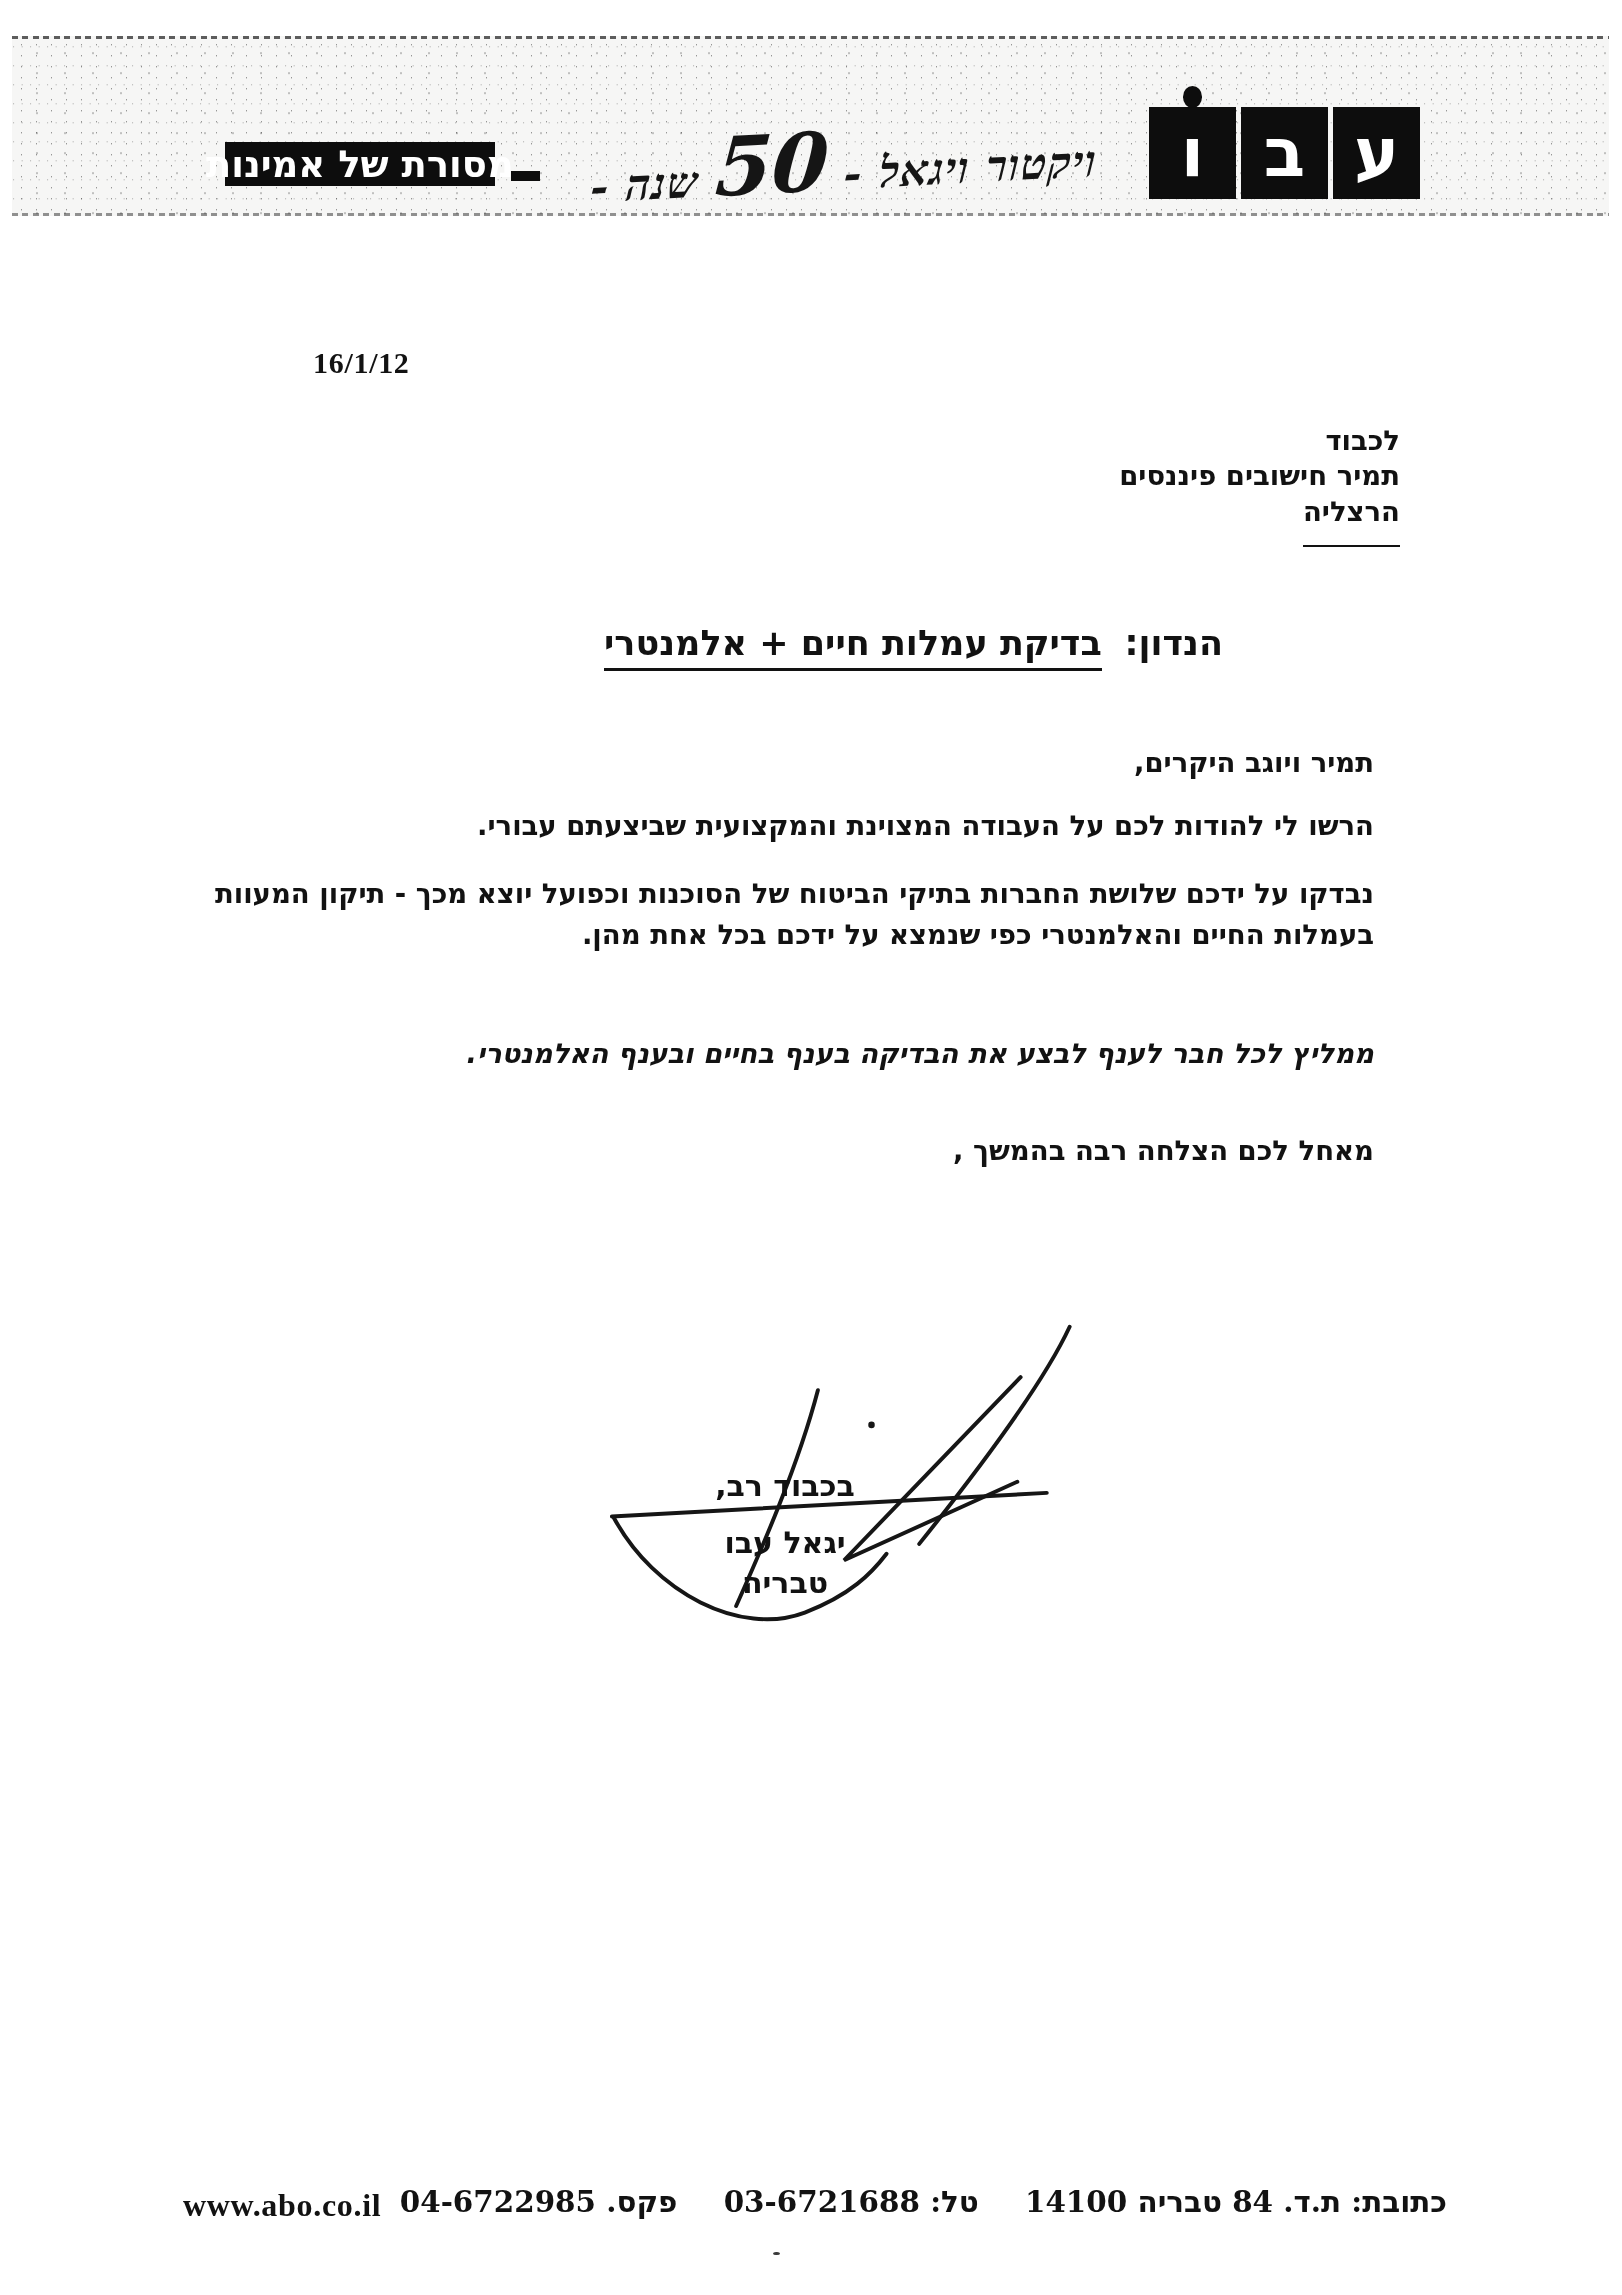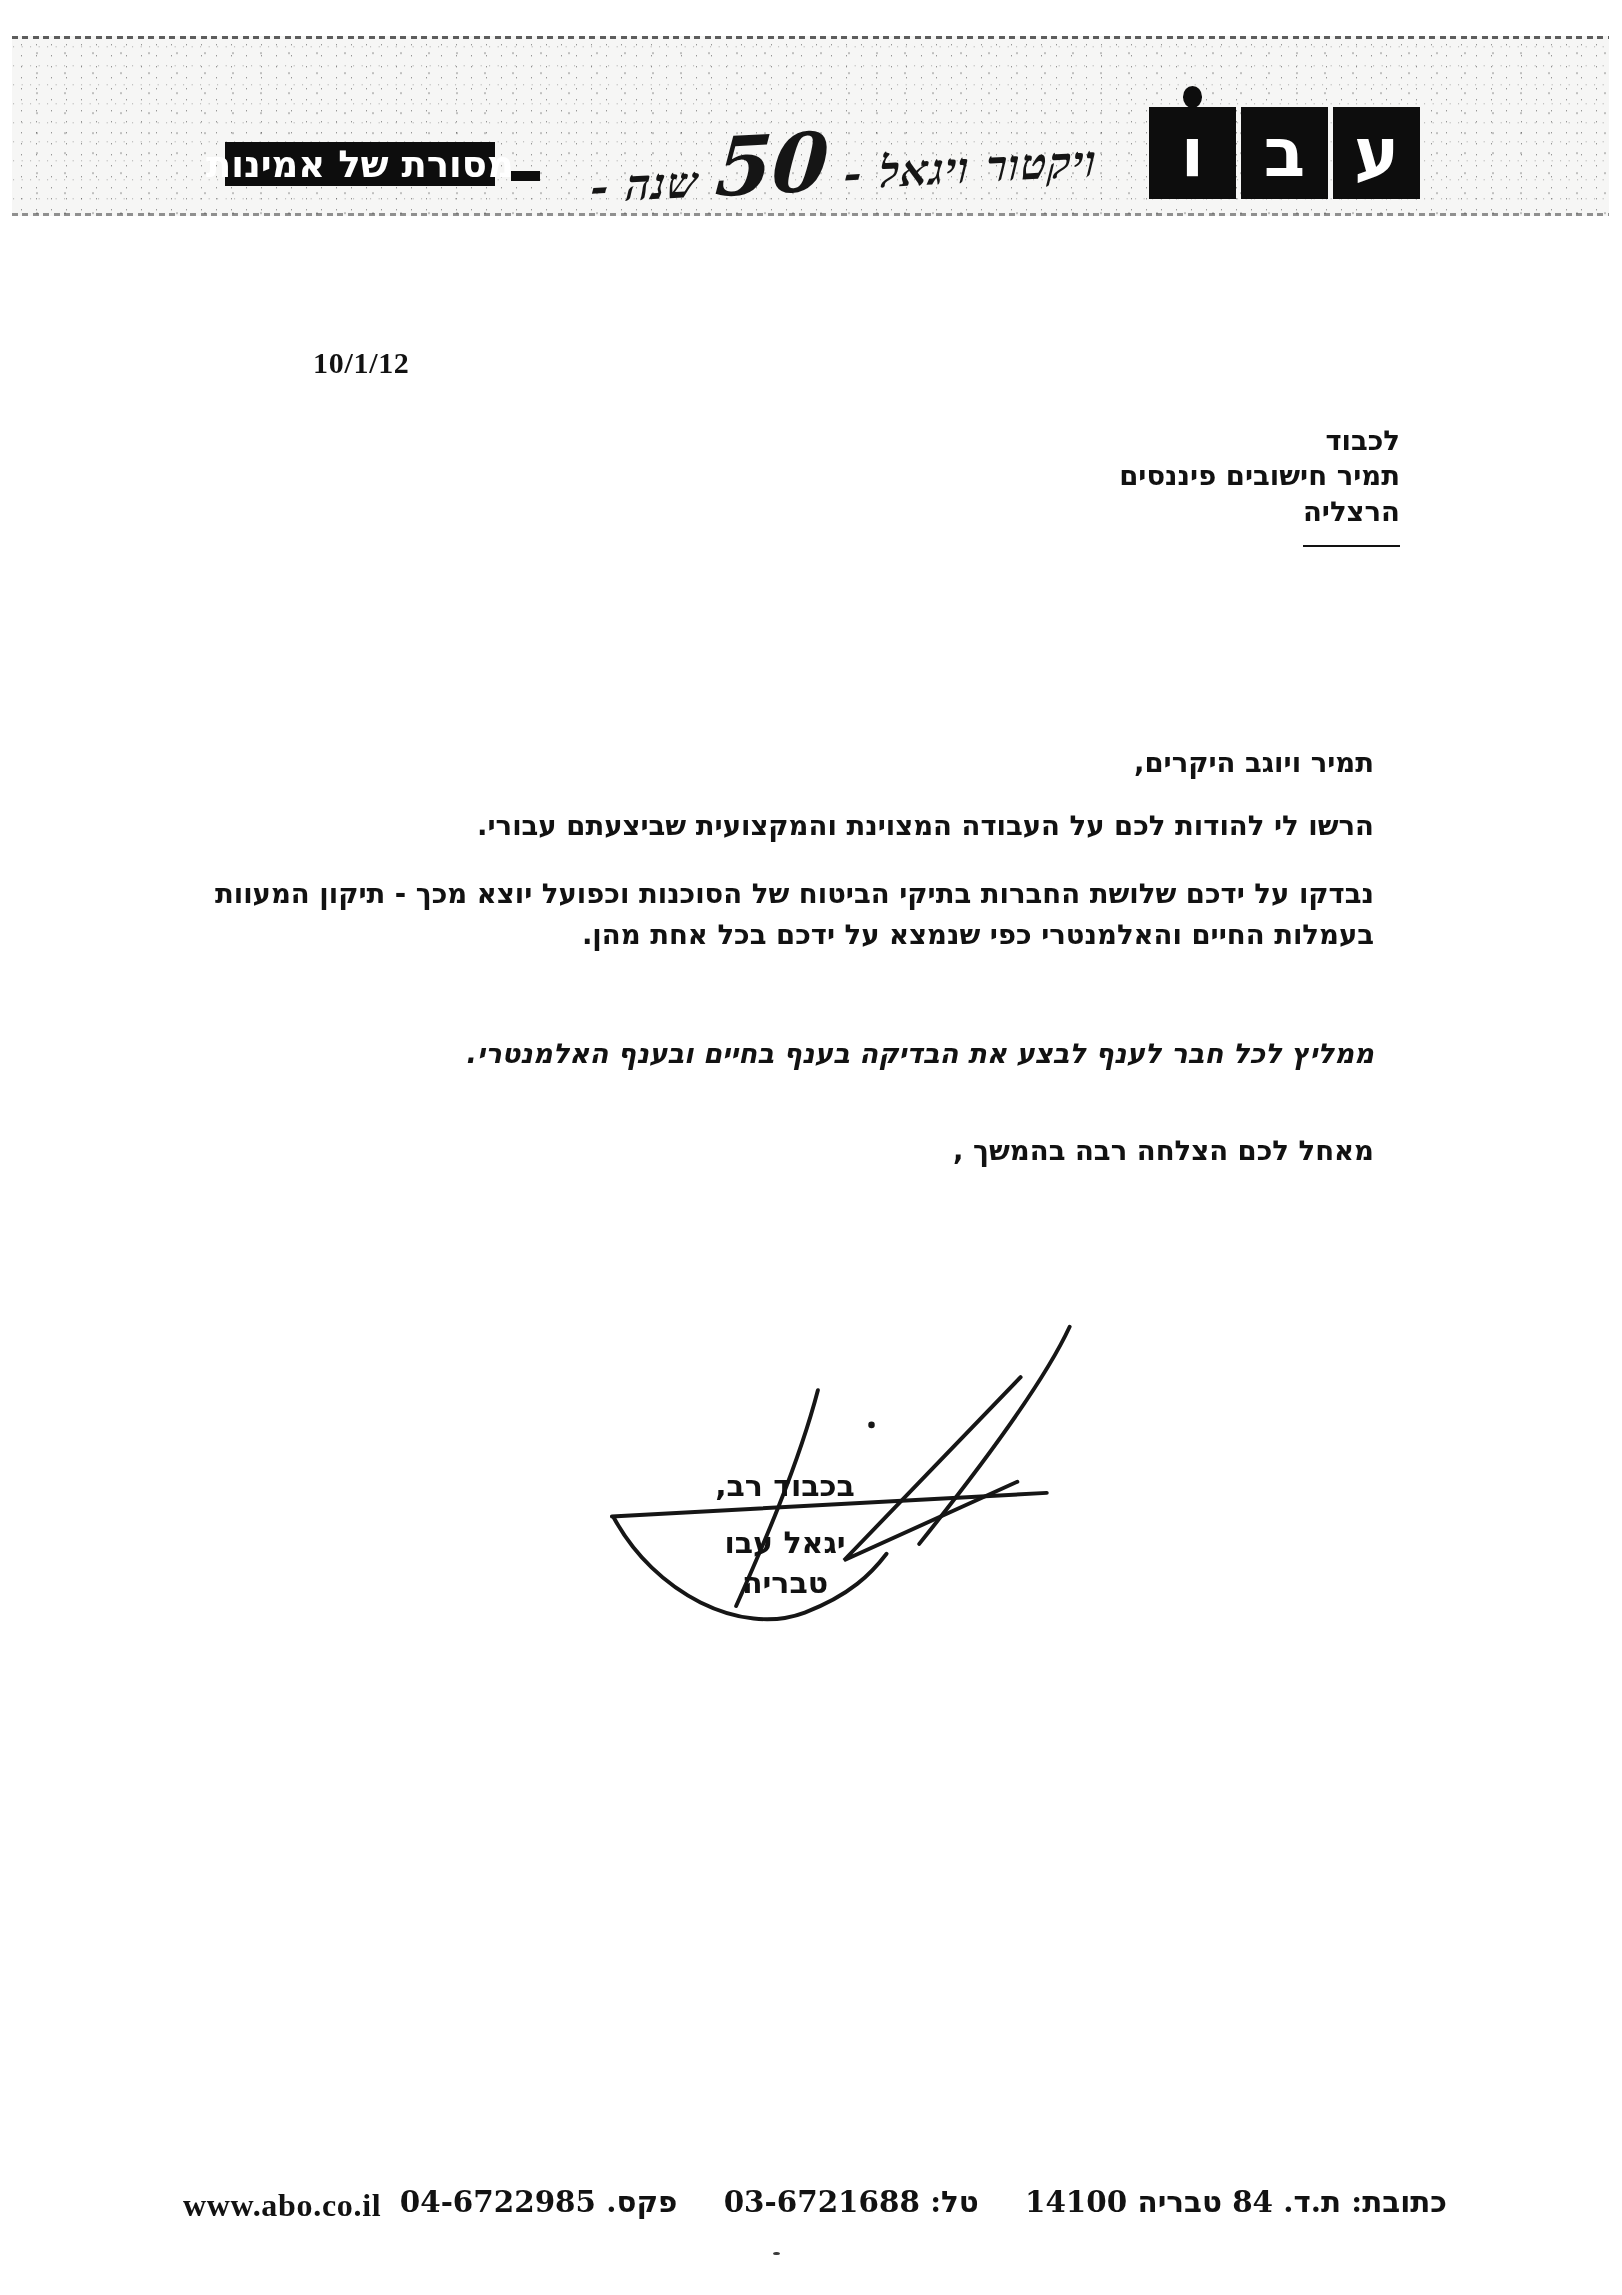--- a/index.html
+++ b/index.html
@@ -82,28 +82,32 @@
     </div>
 
     <div class="tagline"><span>ויקטור ויגאל - </span><span class="big">50</span><span> שנה -</span></div>
 
     <div class="badge">
       <span>מסורת של אמינות</span>
     </div>
     <div class="badge-dash"></div>
   </div>
 
-  <div class="abs date">10/1/12</div>
+  <div class="abs date">16/1/12</div>
 
   <div class="abs heb recipient" style="top:424px;">לכבוד</div>
   <div class="abs heb recipient" style="top:459px;">תמיר חישובים פיננסים</div>
   <div class="abs heb recipient" style="top:495px;">
     <span class="u-city">הרצליה</span>
   </div>
 
+  <div class="abs heb subject">
+    <span class="lbl">הנדון:</span>
+    <span class="txt">בדיקת עמלות חיים + אלמנטרי</span>
+  </div>
 
   <div class="abs heb bline" style="top:746px;">תמיר ויוגב היקרים,</div>
   <div class="abs heb bline" style="top:809px;">הרשו לי להודות לכם על העבודה המצוינת והמקצועית שביצעתם עבורי.</div>
   <div class="abs heb bline" style="top:877px;">נבדקו על ידכם שלושת החברות בתיקי הביטוח של הסוכנות וכפועל יוצא מכך - תיקון המעוות</div>
   <div class="abs heb bline" style="top:918px;">בעמלות החיים והאלמנטרי כפי שנמצא על ידכם בכל אחת מהן.</div>
   <div class="abs heb bline" style="top:1037px;font-style:italic;">ממליץ לכל חבר לענף לבצע את הבדיקה בענף בחיים ובענף האלמנטרי.</div>
   <div class="abs heb bline" style="top:1134px;">מאחל לכם הצלחה רבה בהמשך ,</div>
 
   <svg class="sig-svg" width="497" height="327" viewBox="0 0 760 500">
     <g fill="none" stroke="#161616" stroke-width="6" stroke-linecap="round">

